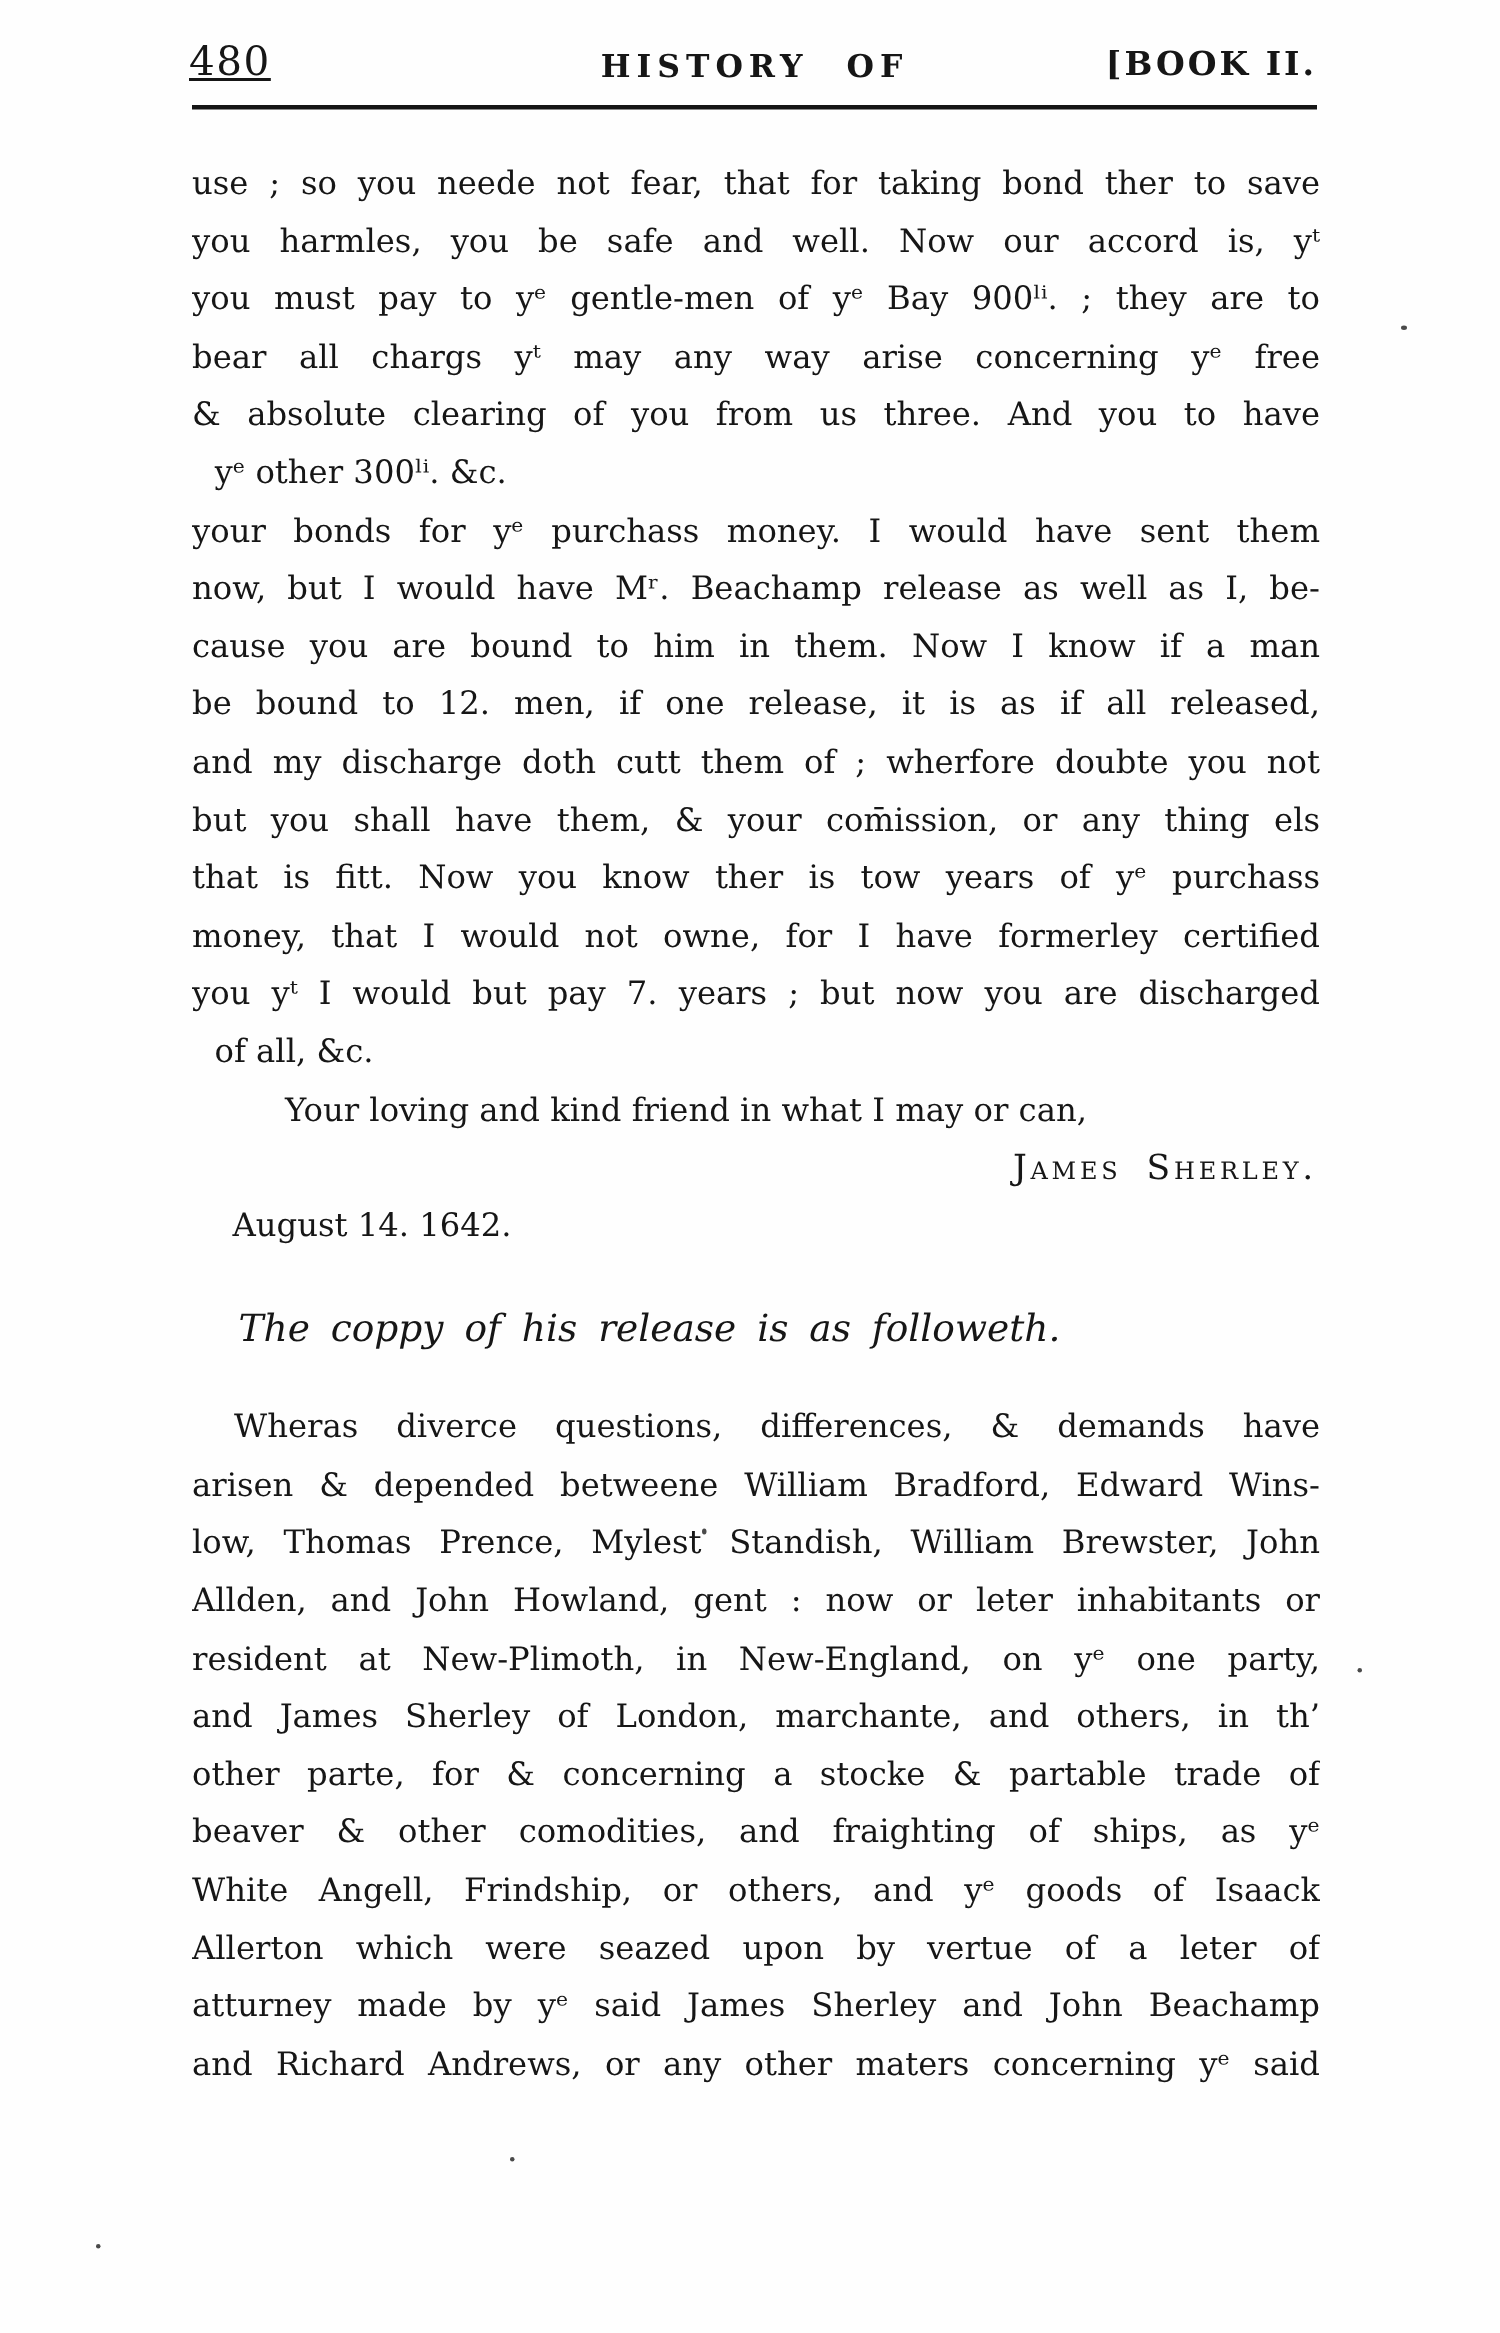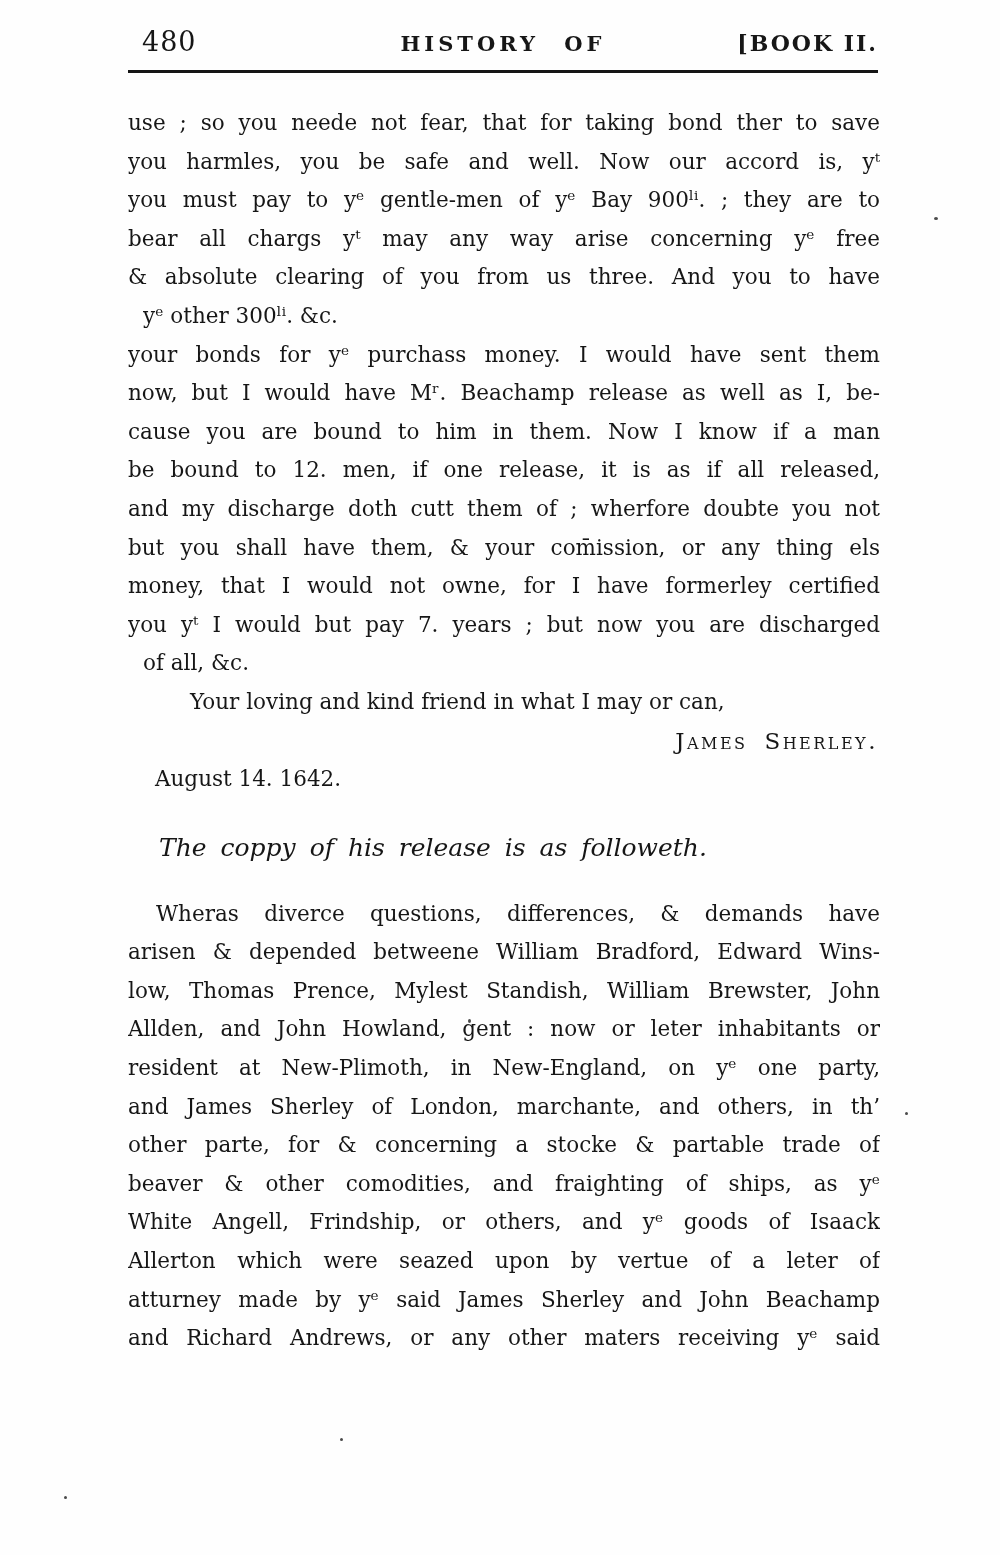--- a/index.html
+++ b/index.html
@@ -16,22 +16,22 @@
     -webkit-font-smoothing: antialiased;
   }
 
   
   .header {
     position: absolute;
     top: 24px; left: 126px; right: 120px;
     height: 36px;
   }
   .pagenum {
-    position: absolute; left: 16px; top: 2px;
-    font-size: 27px; letter-spacing: 1px;
+    position: absolute; left: 0; top: 2px;
+    font-size: 27px; letter-spacing: 1px; text-decoration: underline;
   }
   .running-title {
     position: absolute; left: 50%; top: 7px;
     transform: translateX(-50%);
     font-size: 21px; font-weight: bold;
     letter-spacing: 4px; word-spacing: 14px;
     white-space: nowrap;
   }
   .book-label {
     position: absolute; right: 2px; top: 6px;
@@ -120,20 +120,21 @@
       <div class="line endp">yᵉ other 300ˡⁱ. &amp;c.</div>
     </div>
 
     <div>
       <div class="line">your bonds for yᵉ purchass money.  I would have sent them</div>
       <div class="line">now, but I would have Mʳ. Beachamp release as well as I, be-</div>
       <div class="line">cause you are bound to him in them.  Now I know if a man</div>
       <div class="line">be bound to 12. men, if one release, it is as if all released,</div>
       <div class="line">and my discharge doth cutt them of ; wherfore doubte you not</div>
       <div class="line">but you shall have them, &amp; your com̄ission, or any thing els</div>
+      <div class="line">that is fitt.  Now you know ther is tow years of yᵉ purchass</div>
       <div class="line">money, that I would not owne, for I have formerley certified</div>
       <div class="line">you yᵗ I would but pay 7. years ; but now you are discharged</div>
       <div class="line endp">of all, &amp;c.</div>
     </div>
 
     <div class="line closing">Your loving and kind friend in what I may or can,</div>
     <div class="line signature">James Sherley.</div>
     <div class="line dateline">August 14. 1642.</div>
 
     <div class="heading">The coppy of his release is as followeth.</div>
@@ -143,21 +144,21 @@
       <div class="line">arisen &amp; depended betweene William Bradford, Edward Wins-</div>
       <div class="line">low, Thomas Prence, Mylest Standish, William Brewster, John</div>
       <div class="line">Allden, and John Howland, gent : now or leter inhabitants or</div>
       <div class="line">resident at New-Plimoth, in New-England, on yᵉ one party,</div>
       <div class="line">and James Sherley of London, marchante, and others, in th’</div>
       <div class="line">other parte, for &amp; concerning a stocke &amp; partable trade of</div>
       <div class="line">beaver &amp; other comodities, and fraighting of ships, as yᵉ</div>
       <div class="line">White Angell, Frindship, or others, and yᵉ goods of Isaack</div>
       <div class="line">Allerton which were seazed upon by vertue of a leter of</div>
       <div class="line">atturney made by yᵉ said James Sherley and John Beachamp</div>
-      <div class="line">and Richard Andrews, or any other maters receiving yᵉ said</div>
+      <div class="line">and Richard Andrews, or any other maters concerning yᵉ said</div>
     </div>
 
   </div>
 
   <div class="speck" style="left:934px; top:217px; width:4px; height:3px;"></div>
   <div class="speck" style="left:468px; top:1019px; width:3px; height:4px;"></div>
   <div class="speck" style="left:905px; top:1112px; width:3px; height:3px;"></div>
   <div class="speck" style="left:340px; top:1438px; width:3px; height:3px;"></div>
   <div class="speck" style="left:64px;  top:1496px; width:3px; height:3px;"></div>
 

